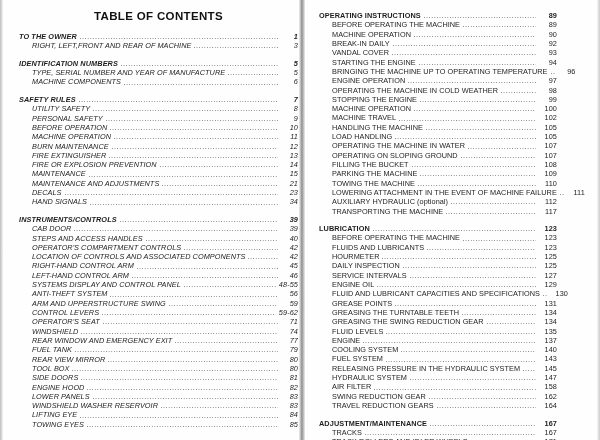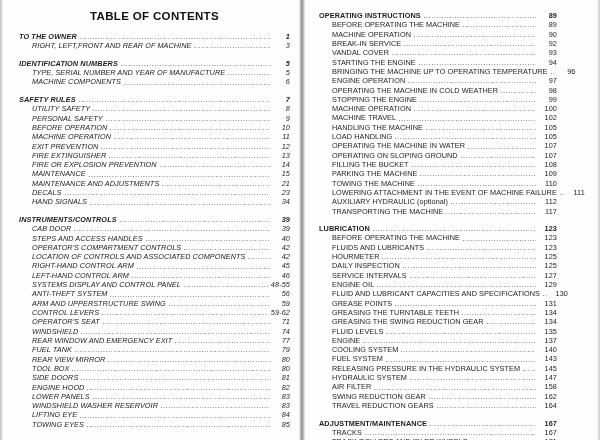--- a/index.html
+++ b/index.html
@@ -50,21 +50,21 @@
         #a9a9a9 62%,
         #ededed 100%);
   }
 
   .column {
     position: relative;
     box-sizing: border-box;
   }
   .column.left {
     width: 299px;
-    padding: 0 9px 0 19px;
+    padding: 0 1px 0 19px;
   }
   .column.right {
     width: 275px;
     padding: 0 17px 0 20px;
   }
 
   .doc-title {
     text-align: center;
     font-size: 11.5px;
     font-weight: bold;
@@ -193,21 +193,21 @@
           <span class="entry-label">BEFORE OPERATION</span>
           <span class="leader"></span>
           <span class="entry-page">10</span>
         </li>
         <li class="toc-entry level-2">
           <span class="entry-label">MACHINE OPERATION</span>
           <span class="leader"></span>
           <span class="entry-page">11</span>
         </li>
         <li class="toc-entry level-2">
-          <span class="entry-label">EXIT PREVENTION</span>
+          <span class="entry-label">BURN MAINTENANCE</span>
           <span class="leader"></span>
           <span class="entry-page">12</span>
         </li>
         <li class="toc-entry level-2">
           <span class="entry-label">FIRE EXTINGUISHER</span>
           <span class="leader"></span>
           <span class="entry-page">13</span>
         </li>
         <li class="toc-entry level-2">
           <span class="entry-label">FIRE OR EXPLOSION PREVENTION</span>
@@ -365,21 +365,21 @@
           <span class="entry-label">BEFORE OPERATING THE MACHINE</span>
           <span class="leader"></span>
           <span class="entry-page">89</span>
         </li>
         <li class="toc-entry level-2">
           <span class="entry-label">MACHINE OPERATION</span>
           <span class="leader"></span>
           <span class="entry-page">90</span>
         </li>
         <li class="toc-entry level-2">
-          <span class="entry-label">BREAK-IN SERVICE</span>
+          <span class="entry-label">BREAK-IN DAILY</span>
           <span class="leader"></span>
           <span class="entry-page">92</span>
         </li>
         <li class="toc-entry level-2">
           <span class="entry-label">VANDAL COVER</span>
           <span class="leader"></span>
           <span class="entry-page">93</span>
         </li>
         <li class="toc-entry level-2">
           <span class="entry-label">STARTING THE ENGINE</span>

